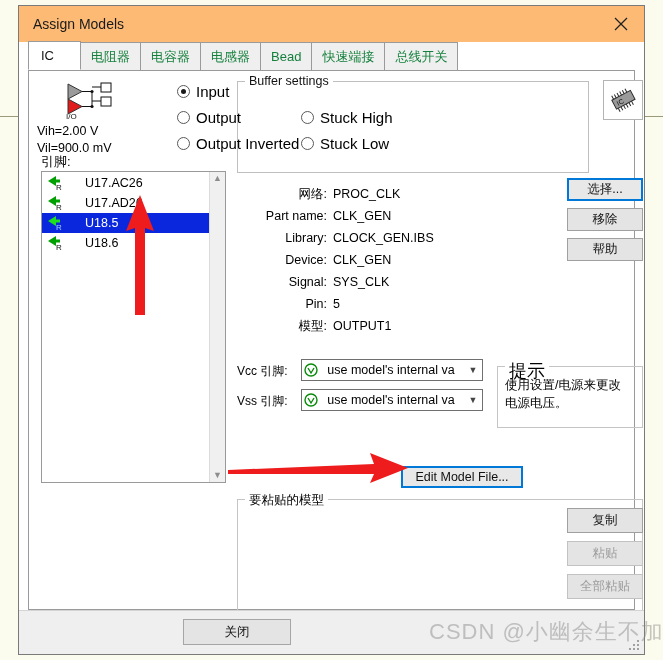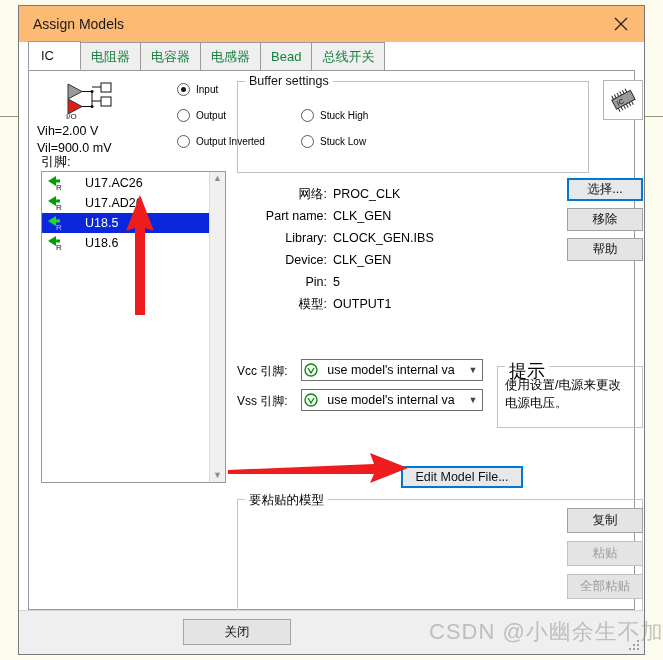--- a/index.html
+++ b/index.html
@@ -89,21 +89,21 @@
     border:1px solid #bfbfbf;
   }
   #buffer-legend {
     position:absolute; left:216px; top:3px; background:#ffffff;
     padding:0 4px; font-size:12.5px; color:#111;
   }
   #buffer-icon { position:absolute; left:35px; top:8px; width:58px; height:42px; }
   #vih-text { position:absolute; left:8px; top:53px; font-size:12.5px; }
   #vil-text { position:absolute; left:8px; top:70px; font-size:12.5px; }
 
-  .radio { position:absolute; display:flex; align-items:center; cursor:pointer; font-size:10px; }
+  .radio { position:absolute; display:flex; align-items:center; cursor:pointer; font-size:15px; }
   .radio .dot {
     width:13px; height:13px; border:1px solid #595959; border-radius:50%;
     background:#fff; margin-right:6px; flex:none; position:relative;
   }
   .radio.checked .dot:after {
     content:""; position:absolute; left:3px; top:3px; width:5px; height:5px;
     border-radius:50%; background:#1a1a1a;
   }
   #rb-input        { left:148px; top:12px; }
   #rb-output       { left:148px; top:38px; }
@@ -225,20 +225,21 @@
       </svg>
     </div>
   </div>
 
   <div id="tabstrip">
     <div class="tab selected">IC</div>
     <div class="tab">电阻器</div>
     <div class="tab">电容器</div>
     <div class="tab">电感器</div>
     <div class="tab">Bead</div>
+    <div class="tab">快速端接</div>
     <div class="tab">总线开关</div>
   </div>
 
   <div id="tabpage">
 
     <div id="buffer-group"></div>
     <div id="buffer-legend">Buffer settings</div>
 
     <div id="buffer-icon">
       <svg width="58" height="42" viewBox="0 0 58 42">
@@ -370,20 +371,24 @@
       </div>
       <div class="field">
         <span class="lbl">Library:</span>
         <span class="val">CLOCK_GEN.IBS</span>
       </div>
       <div class="field">
         <span class="lbl">Device:</span>
         <span class="val">CLK_GEN</span>
       </div>
       <div class="field">
+        <span class="lbl">Signal:</span>
+        <span class="val">SYS_CLK</span>
+      </div>
+      <div class="field">
         <span class="lbl">Pin:</span>
         <span class="val">5</span>
       </div>
       <div class="field">
         <span class="lbl">模型:</span>
         <span class="val">OUTPUT1</span>
       </div>
     </div>
 
     <div class="btn focus" id="btn-select">选择...</div>

